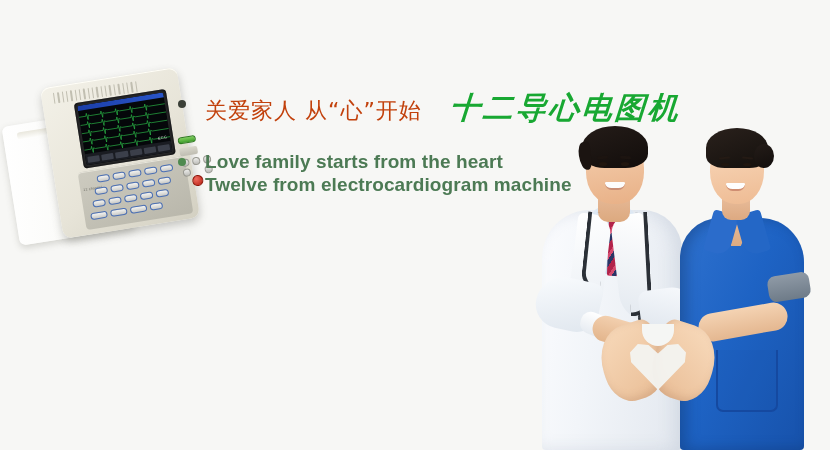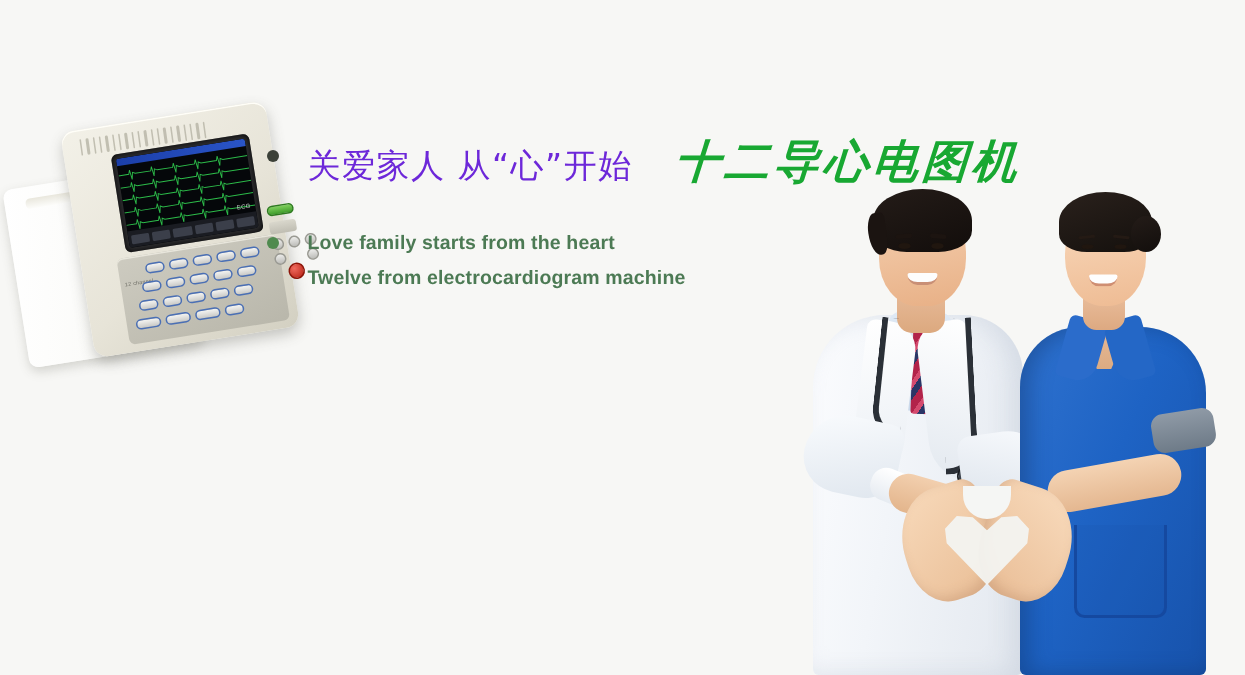--- a/index.html
+++ b/index.html
@@ -154,34 +154,34 @@
     flex: 0 0 auto;
   }
   .bullet.dark { background: #3b4038; margin-top: 12px; }
   .bullet.green { background: #4f8a4f; margin-top: 8px; }
 
   .cn-line {
     margin-left: 19px;
     display: flex; align-items: baseline; white-space: nowrap;
   }
   .cn-text {
-    font-size: 22px; color: #6d28d9; letter-spacing: 1px;
+    font-size: 22px; color: #c2410c; letter-spacing: 1px;
     font-family: "DejaVu Sans", sans-serif;
   }
   .cn-title {
     margin-left: 28px;
     font-size: 30px; color: #18a832;
     font-weight: bold; letter-spacing: 3px;
     font-family: "DejaVu Serif", serif;
     font-style: italic;
     transform: skewX(-4deg);
   }
   .en-block { margin-left: 19px; }
   .en-text {
-    font-size: 13px; color: #4c7a54;
+    font-size: 19px; color: #4c7a54;
     font-weight: bold; line-height: 23px;
     letter-spacing: .1px;
     font-family: "Liberation Sans", sans-serif;
   }
 
   
   #people {
     position: absolute;
     left: 520px; top: 128px;
     width: 312px; height: 322px;

